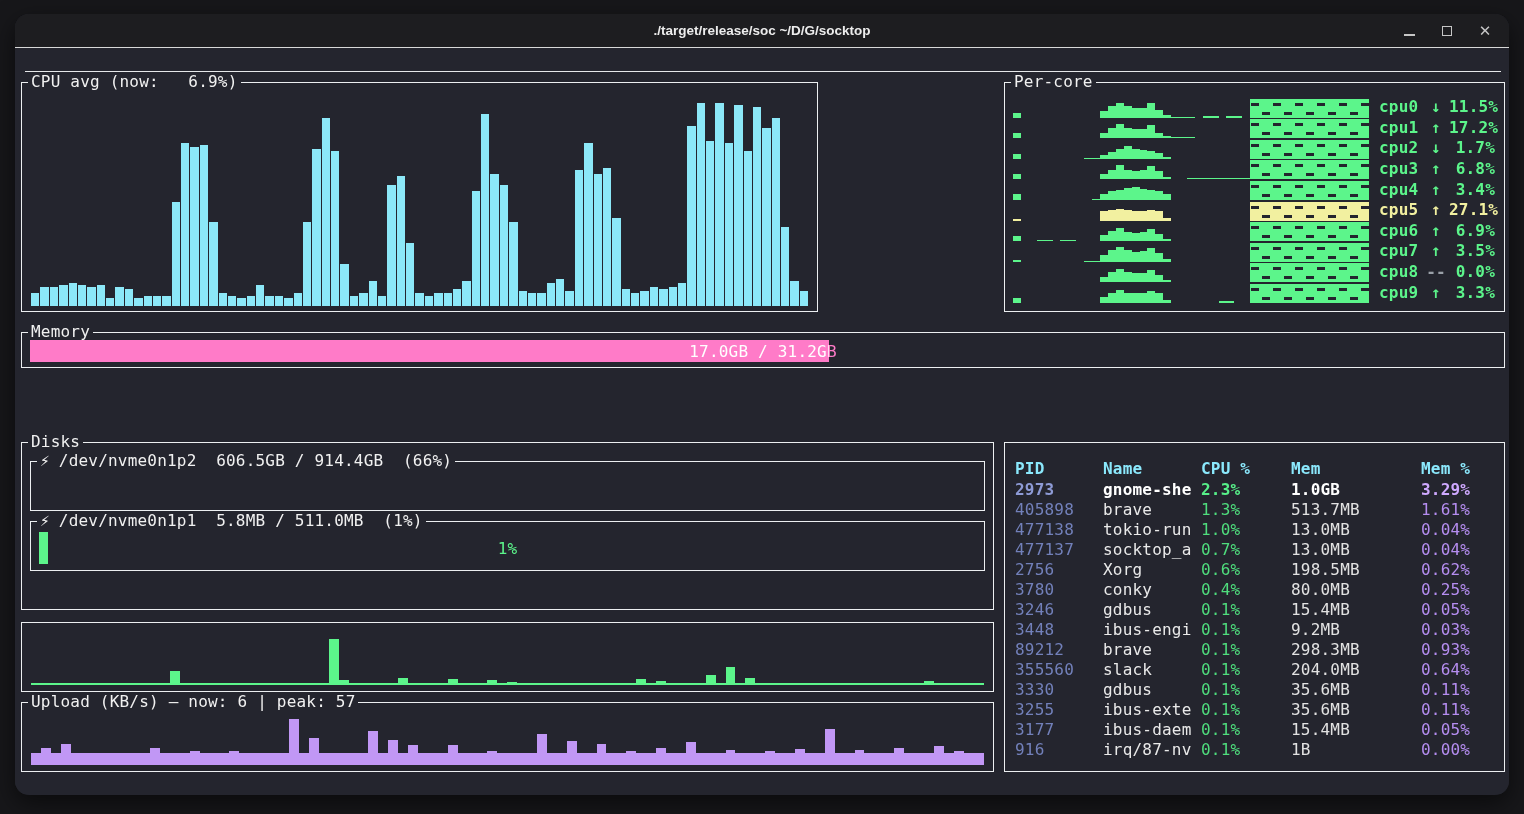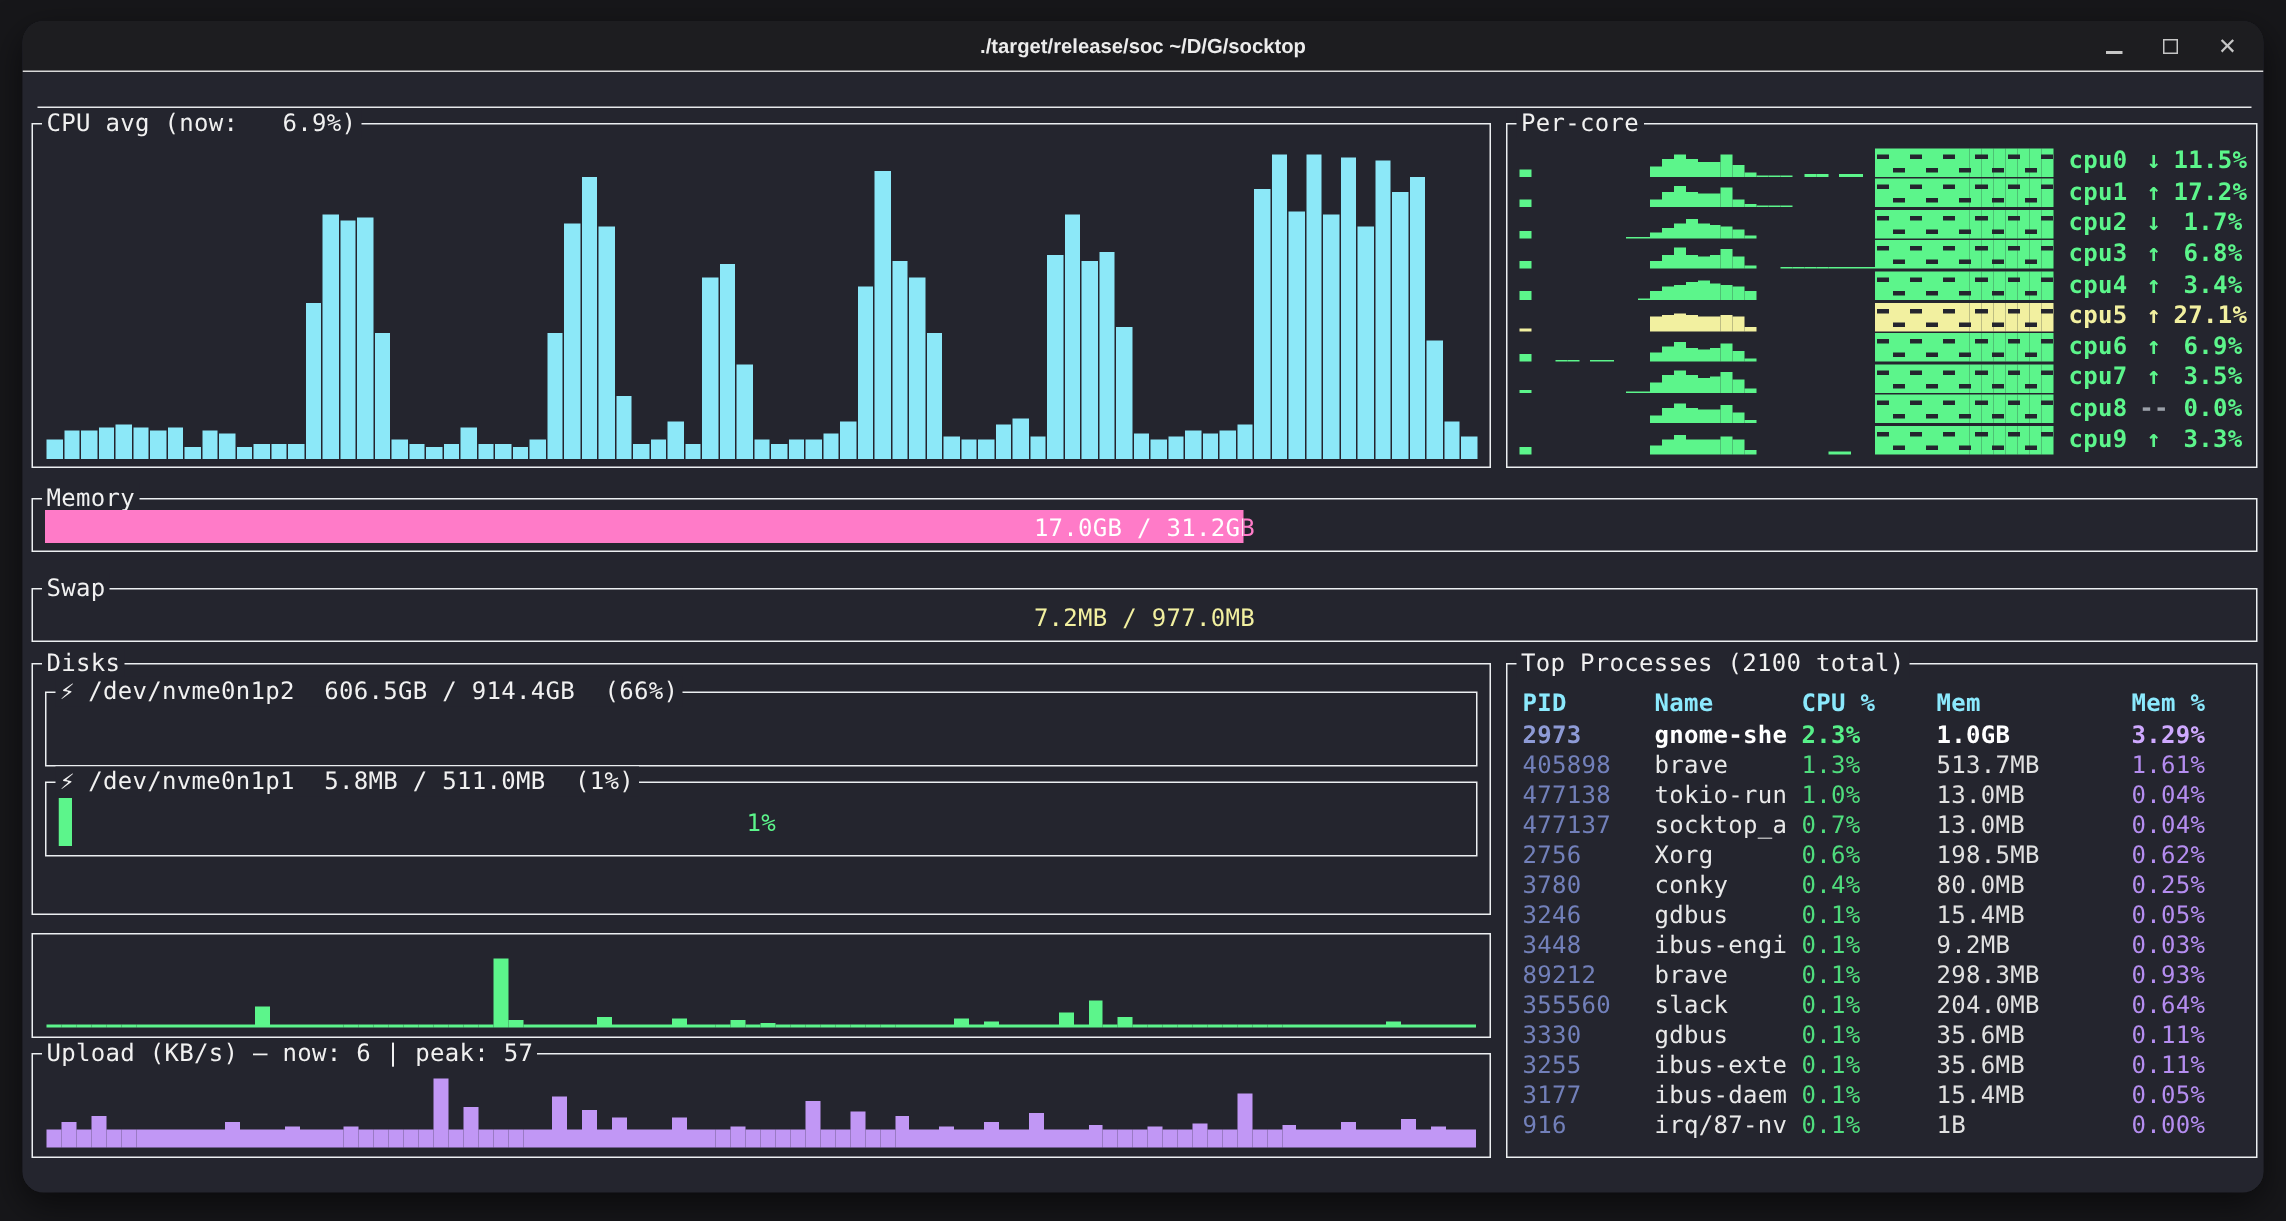--- a/index.html
+++ b/index.html
@@ -29,21 +29,21 @@
                 display:flex; }
   .app-header .htext { white-space:pre; color:#f1f1f1; }
   .app-header .hline { flex:1; height:1px; background:#e6e8ea; align-self:center;
                        margin-left:4px; margin-top:2px; }
 
   .panel { position:absolute; border:1px solid var(--border); }
   .ptitle { position:absolute; top:-11px; left:6px; background:var(--bg);
             padding:0 3px; white-space:pre; color:#f1f1f1; line-height:20px; }
 
   
-  .cpu-panel  { left:6px;   top:34px;  width:973px;  height:230px; }
+  .cpu-panel  { left:6px;   top:34px;  width:797px;  height:230px; }
   .core-panel { left:989px; top:34px;  width:501px;  height:230px; }
   .mem-panel  { left:6px;   top:284px; width:1484px; height:36px; }
   .swap-panel { left:6px;   top:344px; width:1484px; height:36px; }
   .disks-panel{ left:6px;   top:394px; width:973px;  height:168px; }
   .proc-panel { left:989px; top:394px; width:501px;  height:330px; }
   .dl-panel   { left:6px;   top:574px; width:973px;  height:70px; }
   .ul-panel   { left:6px;   top:654px; width:973px;  height:70px; }
 
   
   .chart { position:absolute; left:9px; right:9px; top:14px; bottom:5px;
@@ -782,46 +782,37 @@
 
       <section class="panel mem-panel">
         <span class="ptitle">Memory</span>
         <div class="gauge">
             <div class="gfill" style="width: 54.5%; background: var(--pink);"></div>
             <div class="glabel" style="color: rgb(255, 255, 255); clip-path: inset(0px 45.5% 0px 0px);">17.0GB / 31.2GB</div>
             <div class="glabel" style="color: var(--pink); clip-path: inset(0px 0px 0px 54.5%);">17.0GB / 31.2GB</div>
           </div>
       </section>
 
-      <section class="panel swap-panel">
-        <span class="ptitle">Swap</span>
-        <div class="gauge">
-            <div class="gfill" style="width: 0%; background: var(--yellow);"></div>
-            <div class="glabel" style="color: rgb(255, 255, 255); clip-path: inset(0px 100% 0px 0px);">7.2MB / 977.0MB</div>
-            <div class="glabel" style="color: var(--yellow); clip-path: inset(0px 0px 0px 0%);">7.2MB / 977.0MB</div>
-          </div>
-      </section>
 
       <section class="panel disks-panel">
         <span class="ptitle">Disks</span>
         <div class="subdisk d0">
           <span class="ptitle"><span class="bolt">⚡</span><span>/dev/nvme0n1p2  606.5GB / 914.4GB  (66%)</span></span>
         </div>
         <div class="subdisk d1">
           <span class="ptitle"><span class="bolt">⚡</span><span>/dev/nvme0n1p1  5.8MB / 511.0MB  (1%)</span></span>
           <div class="gauge">
               <div class="gfill" style="width: 1%; background: var(--green);"></div>
               <div class="glabel" style="color: rgb(255, 255, 255); clip-path: inset(0px 99% 0px 0px);">1%</div>
               <div class="glabel" style="color: var(--green); clip-path: inset(0px 0px 0px 1%);">1%</div>
             </div>
         </div>
       </section>
 
       <section class="panel proc-panel">
-        <span class="ptitle">Top Processes (2100 total)</span>
         <div class="proc-head">
           <span>PID</span>
           <span>Name</span>
           <span>CPU %</span>
           <span>Mem</span>
           <span>Mem %</span>
         </div>
         <div id="proc-rows">
             <div class="prow hl"><span class="c0">2973</span><span class="c1">gnome-she</span><span class="c2">2.3%</span><span class="c3">1.0GB</span><span class="c4">3.29%</span></div>
             <div class="prow"><span class="c0">405898</span><span class="c1">brave</span><span class="c2">1.3%</span><span class="c3">513.7MB</span><span class="c4">1.61%</span></div>

